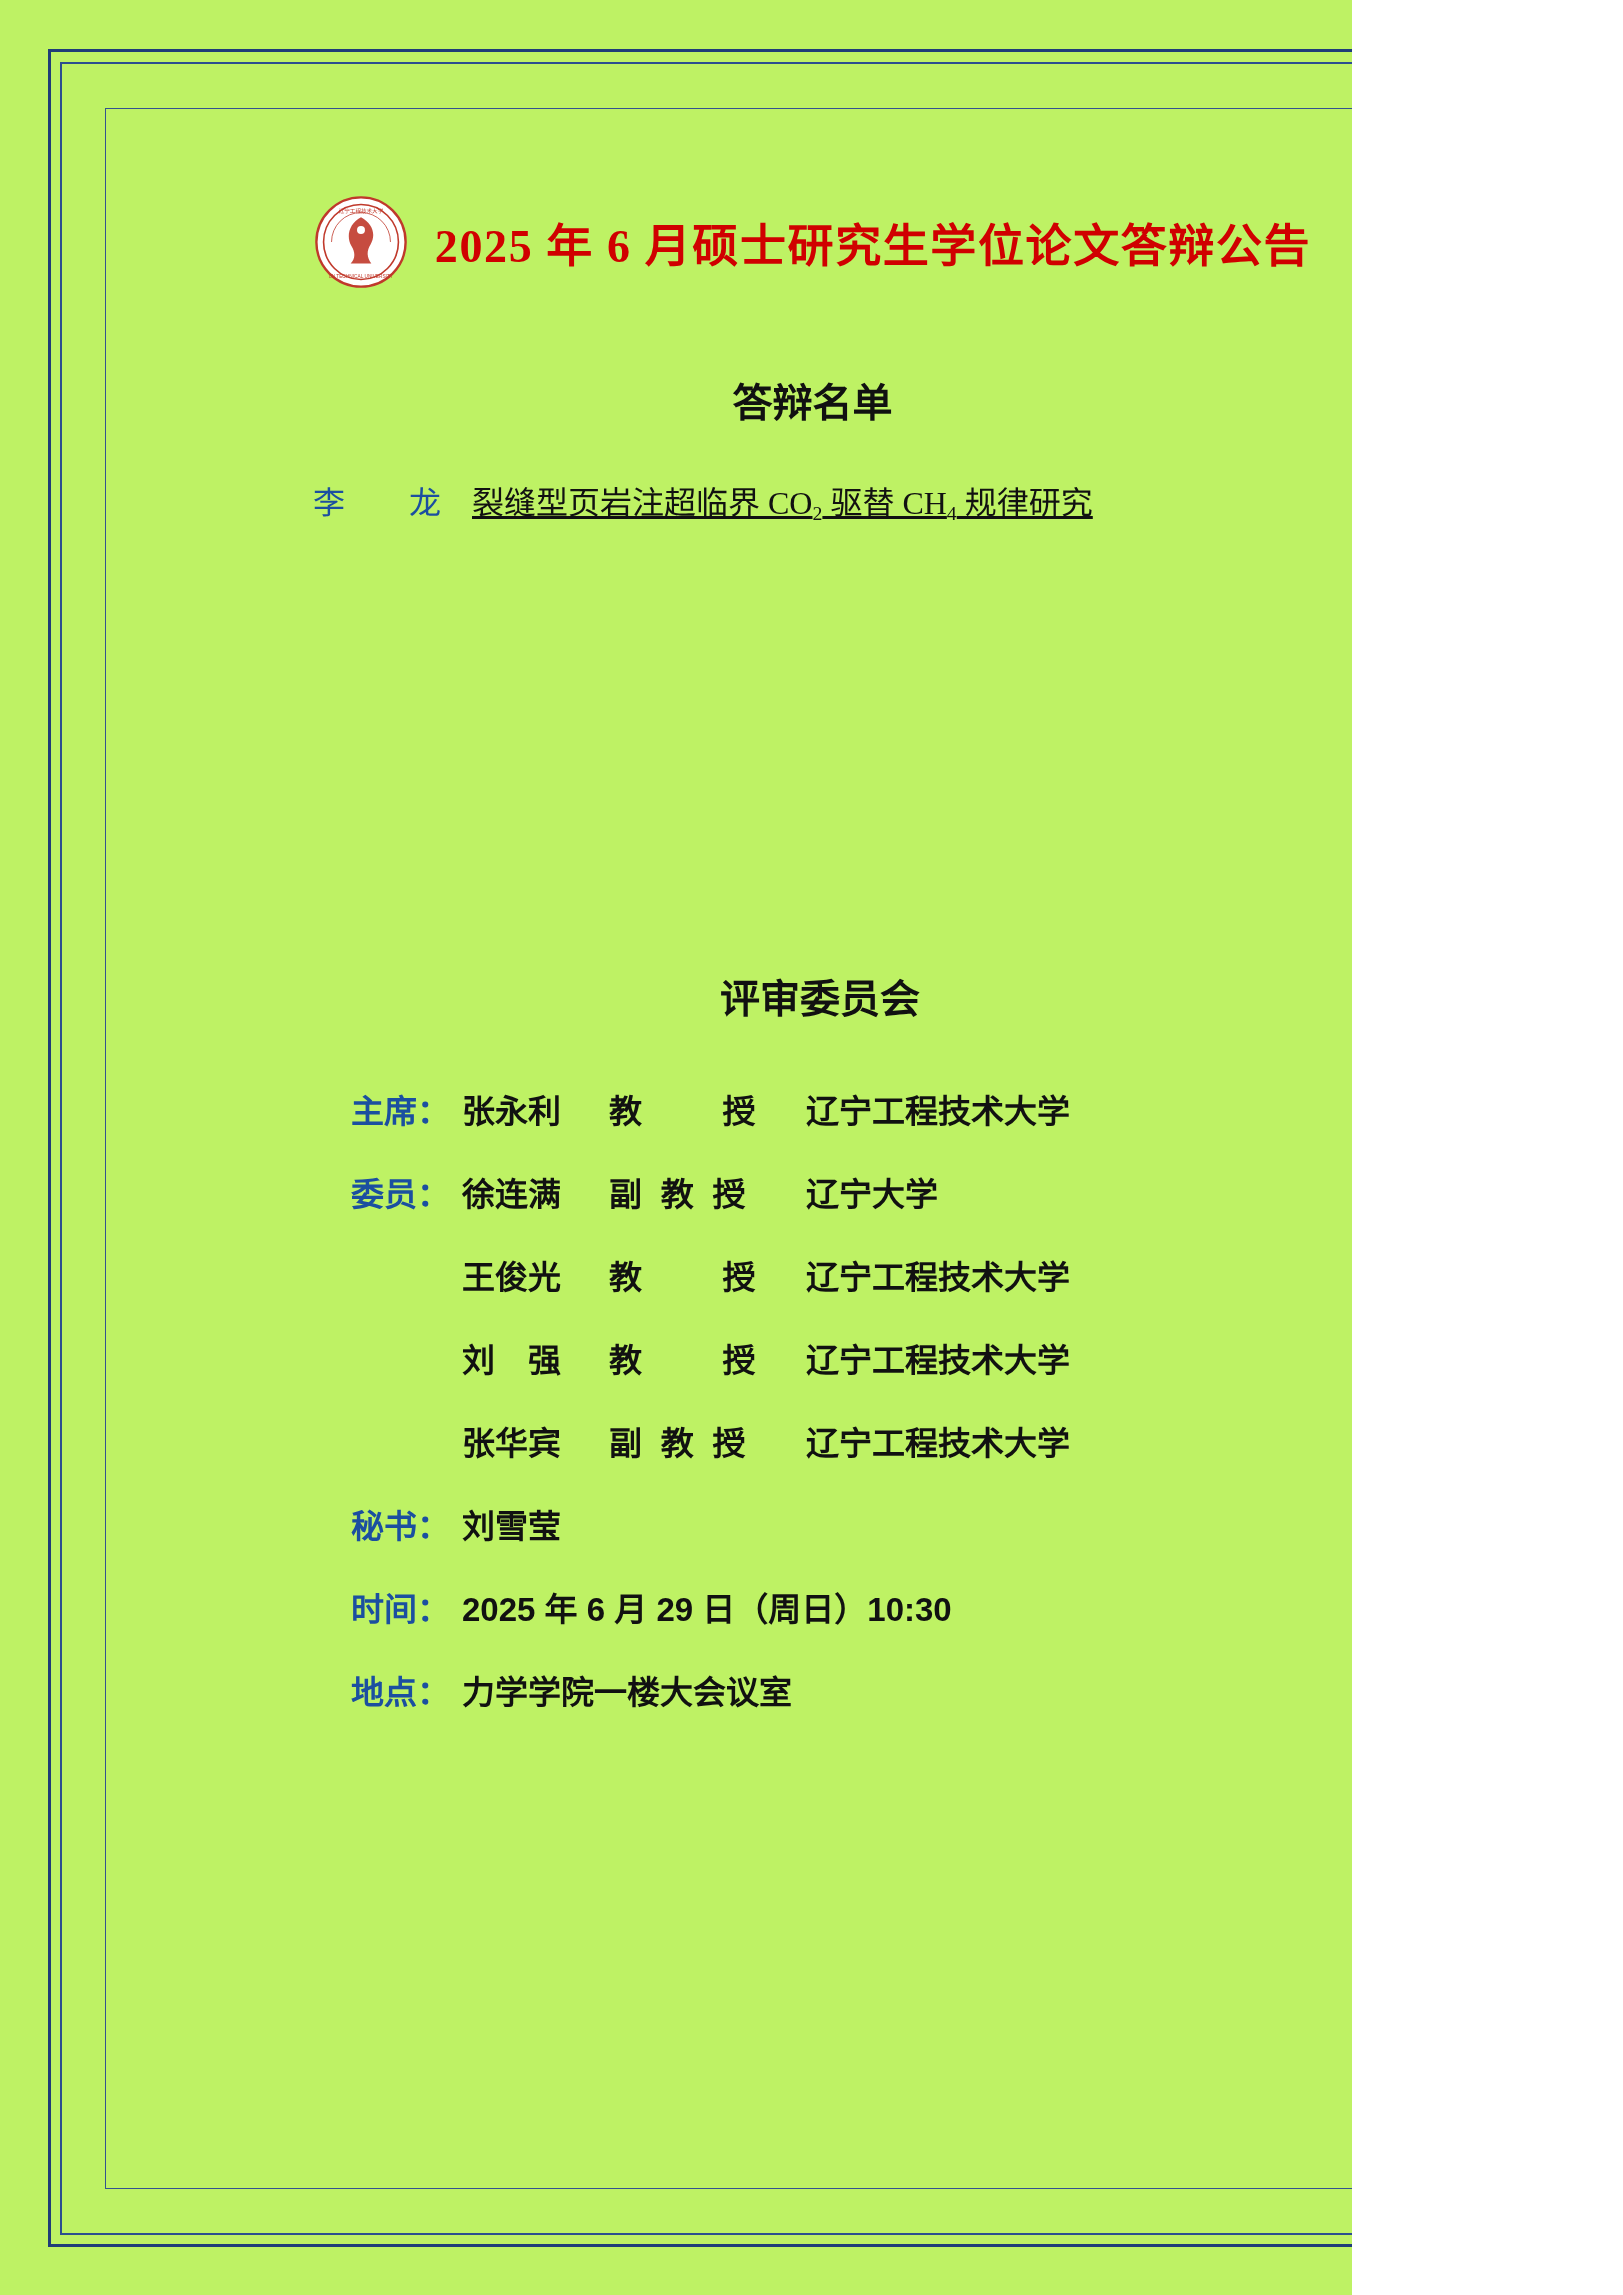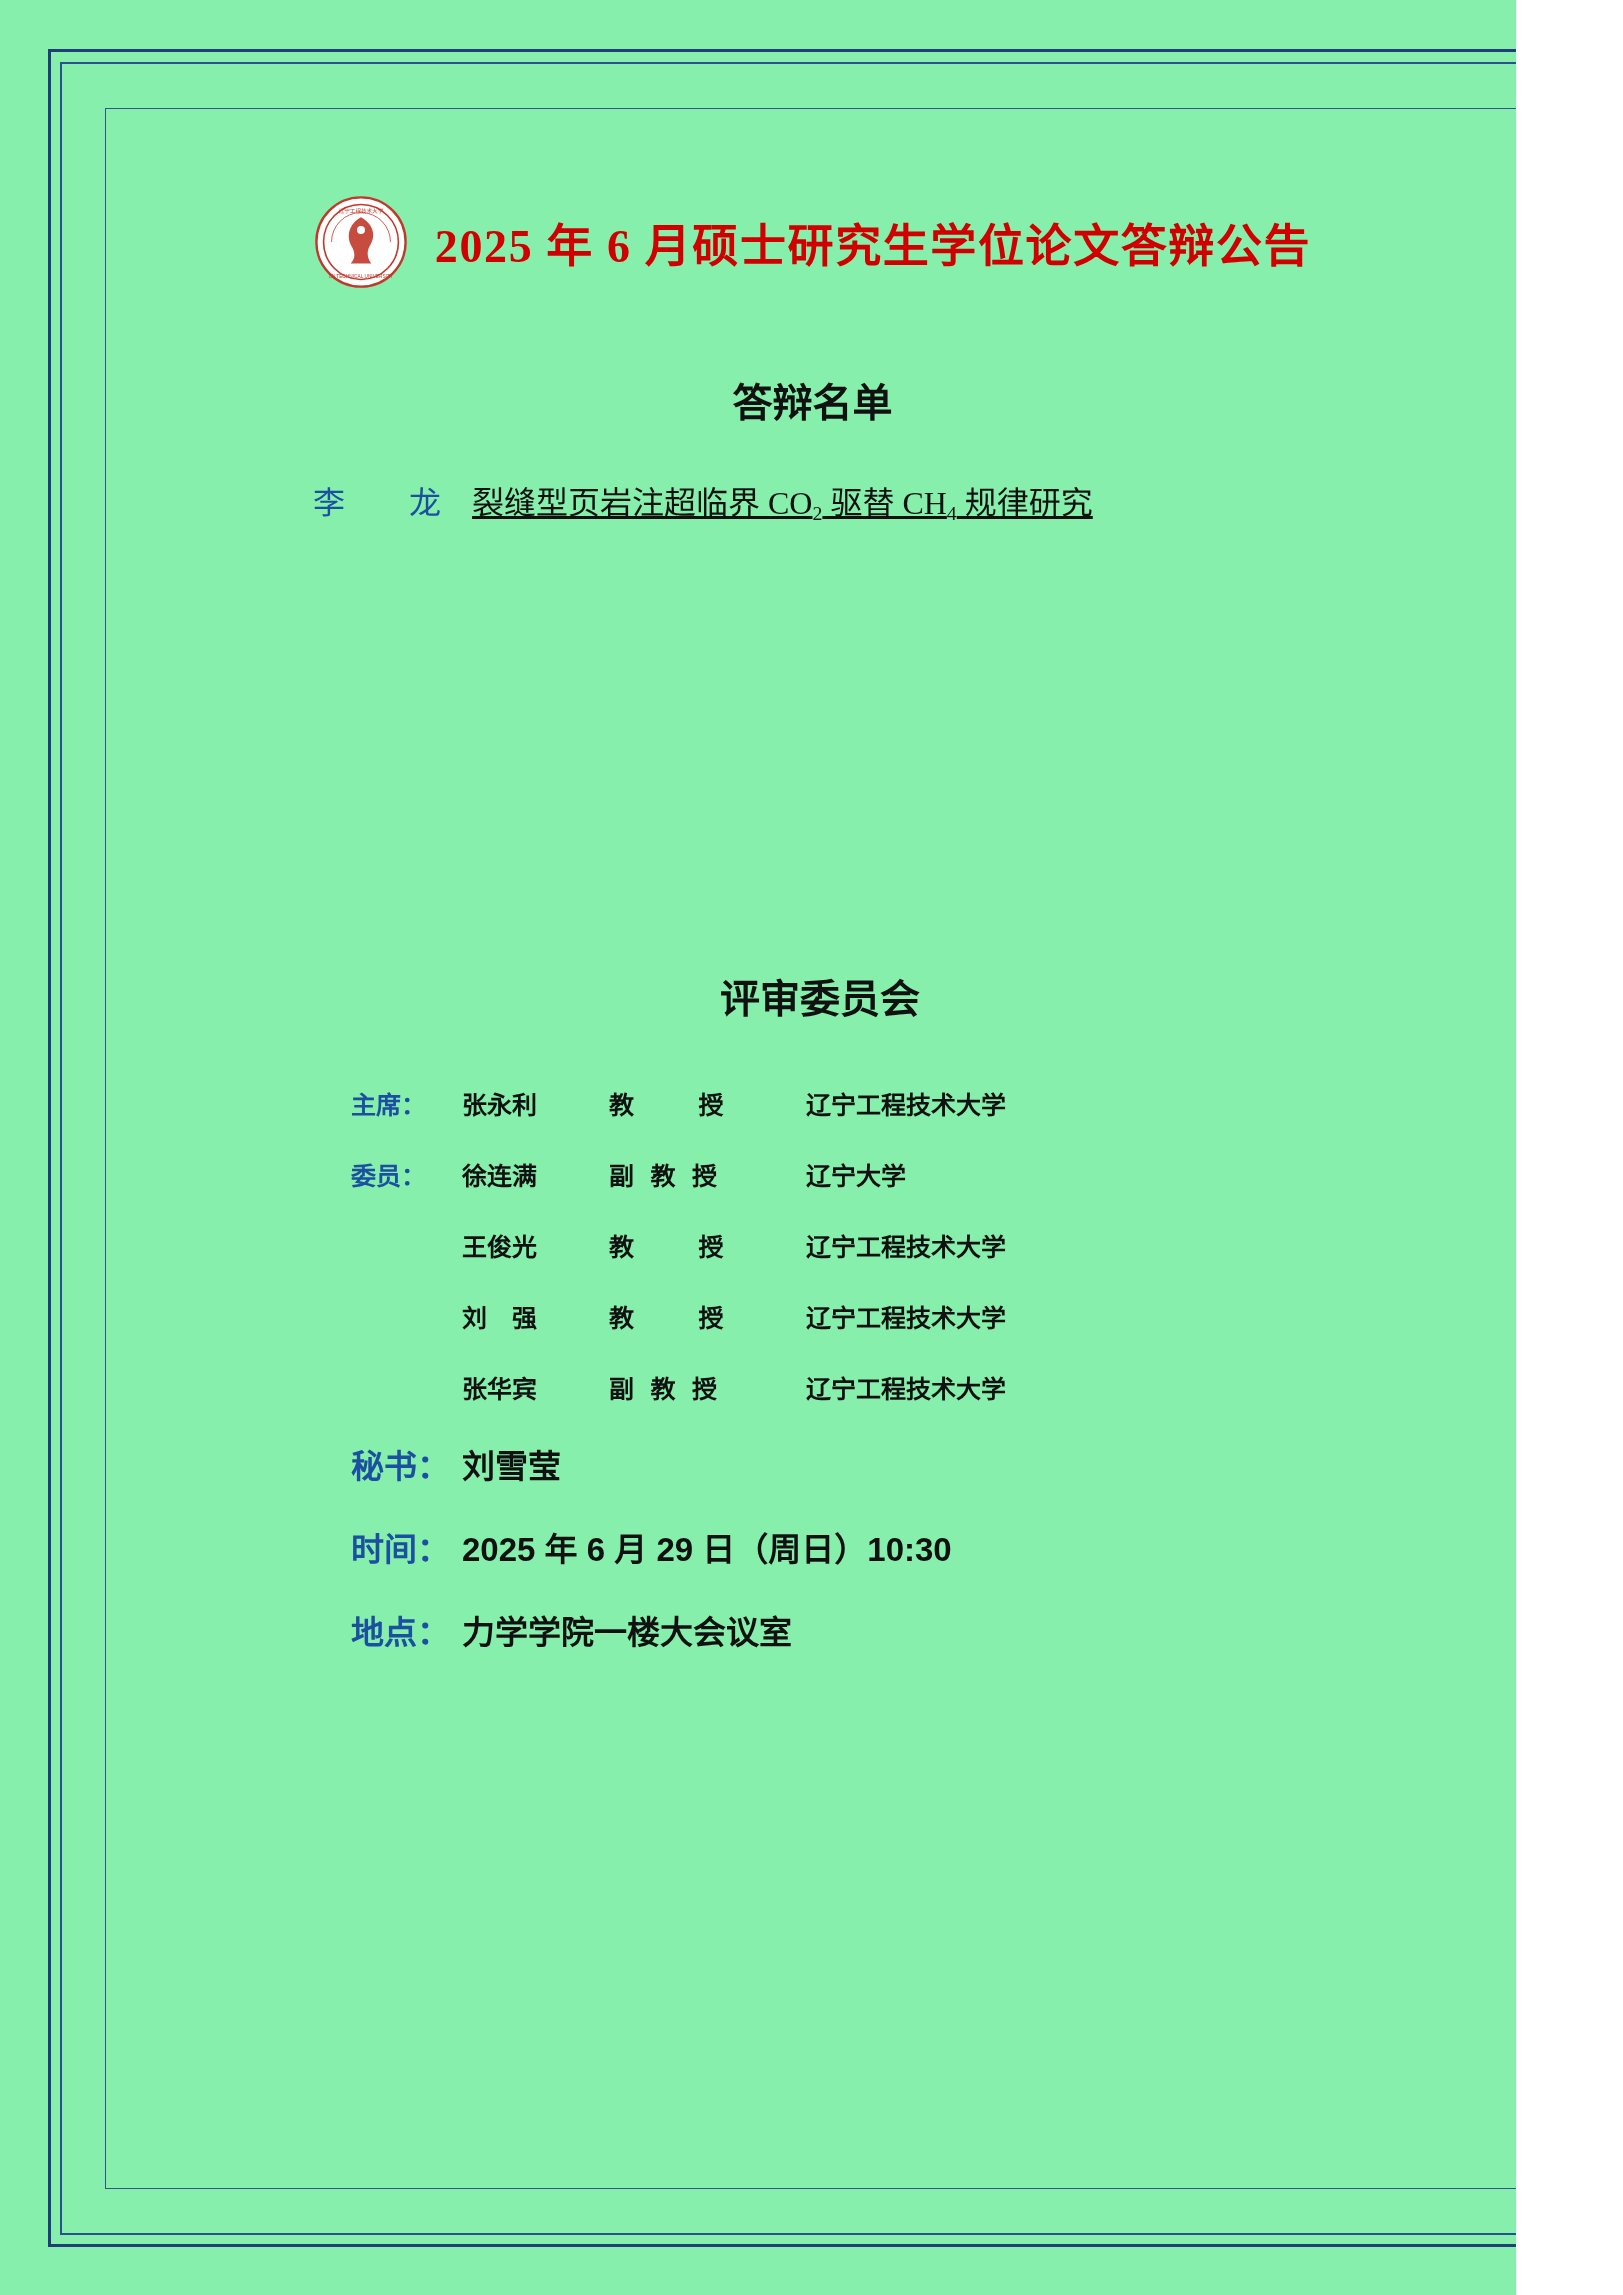--- a/index.html
+++ b/index.html
@@ -5,23 +5,23 @@
   html, body {
     margin: 0;
     padding: 0;
     background: #ffffff;
   }
   body {
     font-family: "Liberation Serif", serif;
   }
   .page {
     position: relative;
-    width: 1516px;
+    width: 1352px;
     height: 2295px;
-    background: #86efac;
+    background: #bef264;
     box-sizing: border-box;
     overflow: hidden;
   }
   
   .frame-outer {
     position: absolute;
     left: 48px;
     top: 49px;
     width: 1529px;
     height: 2198px;
@@ -119,21 +119,21 @@
 
   
   .committee {
     margin-top: 60px;
     padding-left: 246px;
   }
   .comm-row {
     display: flex;
     align-items: flex-start;
     margin-bottom: 35px;
-    font-size: 25px;
+    font-size: 33px;
     font-weight: bold;
   }
   .comm-label {
     color: #1b4fa0;
     width: 111px;
     flex: 0 0 auto;
     font-family: "Liberation Sans", sans-serif;
   }
   .comm-person {
     color: #111111;

